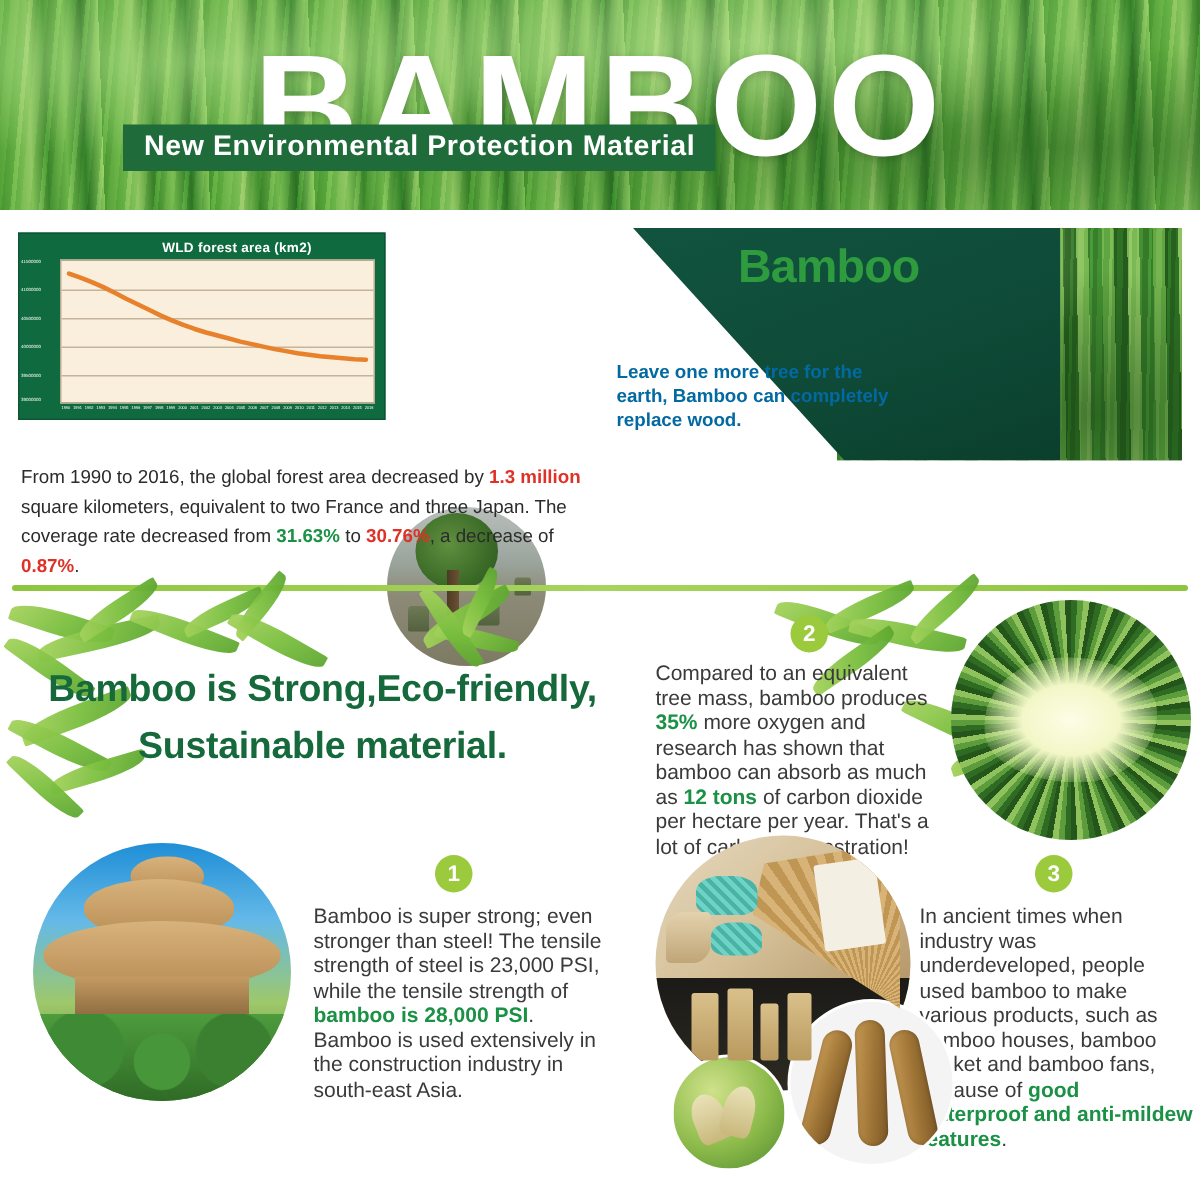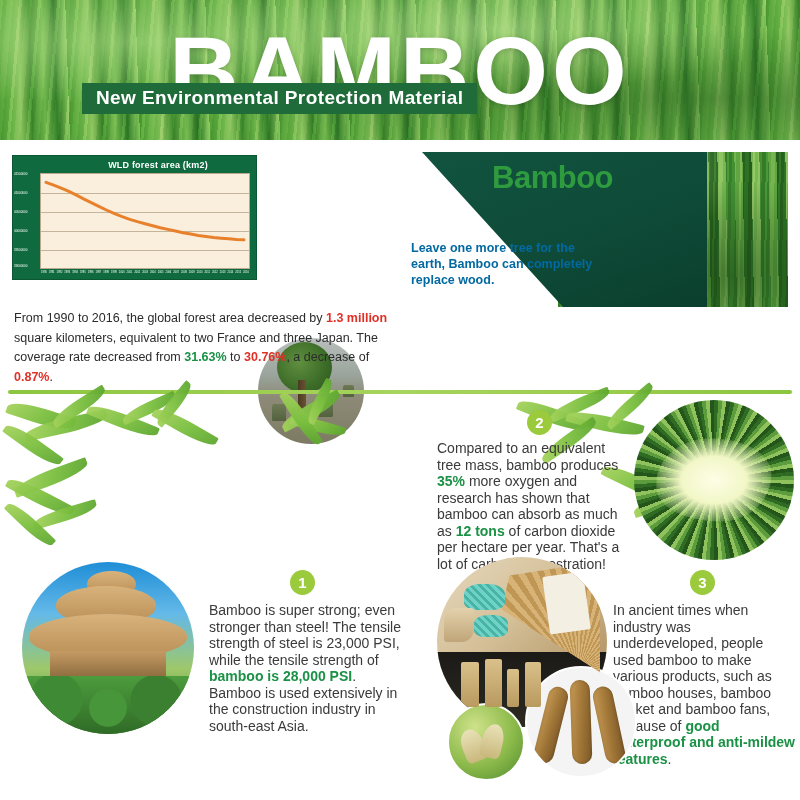--- a/index.html
+++ b/index.html
@@ -398,20 +398,21 @@
 
     <div class="leaf" style="left:516px;top:18px;  width:72px; height:15px; transform:rotate(22deg);"></div>
     <div class="leaf" style="left:548px;top:8px;   width:64px; height:13px; transform:rotate(-22deg);"></div>
     <div class="leaf" style="left:566px;top:26px;  width:78px; height:15px; transform:rotate(14deg);"></div>
     <div class="leaf" style="left:600px;top:10px;  width:60px; height:12px; transform:rotate(-40deg);"></div>
     <div class="leaf" style="left:536px;top:44px;  width:66px; height:13px; transform:rotate(-34deg);"></div>
     <div class="leaf" style="left:600px;top:86px;  width:74px; height:15px; transform:rotate(26deg);"></div>
     <div class="leaf" style="left:632px;top:104px; width:68px; height:14px; transform:rotate(-18deg);"></div>
     <div class="leaf" style="left:654px;top:120px; width:60px; height:13px; transform:rotate(34deg);"></div>
 
+    <div class="headline">Bamboo is Strong,Eco-friendly, Sustainable material.</div>
   </div>
 
   <div class="badge badge-2">2</div>
   <div class="item-text text-2">
     <span>Compared to an equivalent tree mass, bamboo produces </span><b>35%</b><span> more oxygen and research has shown that bamboo can absorb as much as </span><b>12 tons</b><span> of carbon dioxide per hectare per year. That's a lot of carbon sequestration!</span>
   </div>
 
   <div class="photo-canopy"></div>
 
   <div class="badge badge-1">1</div>

